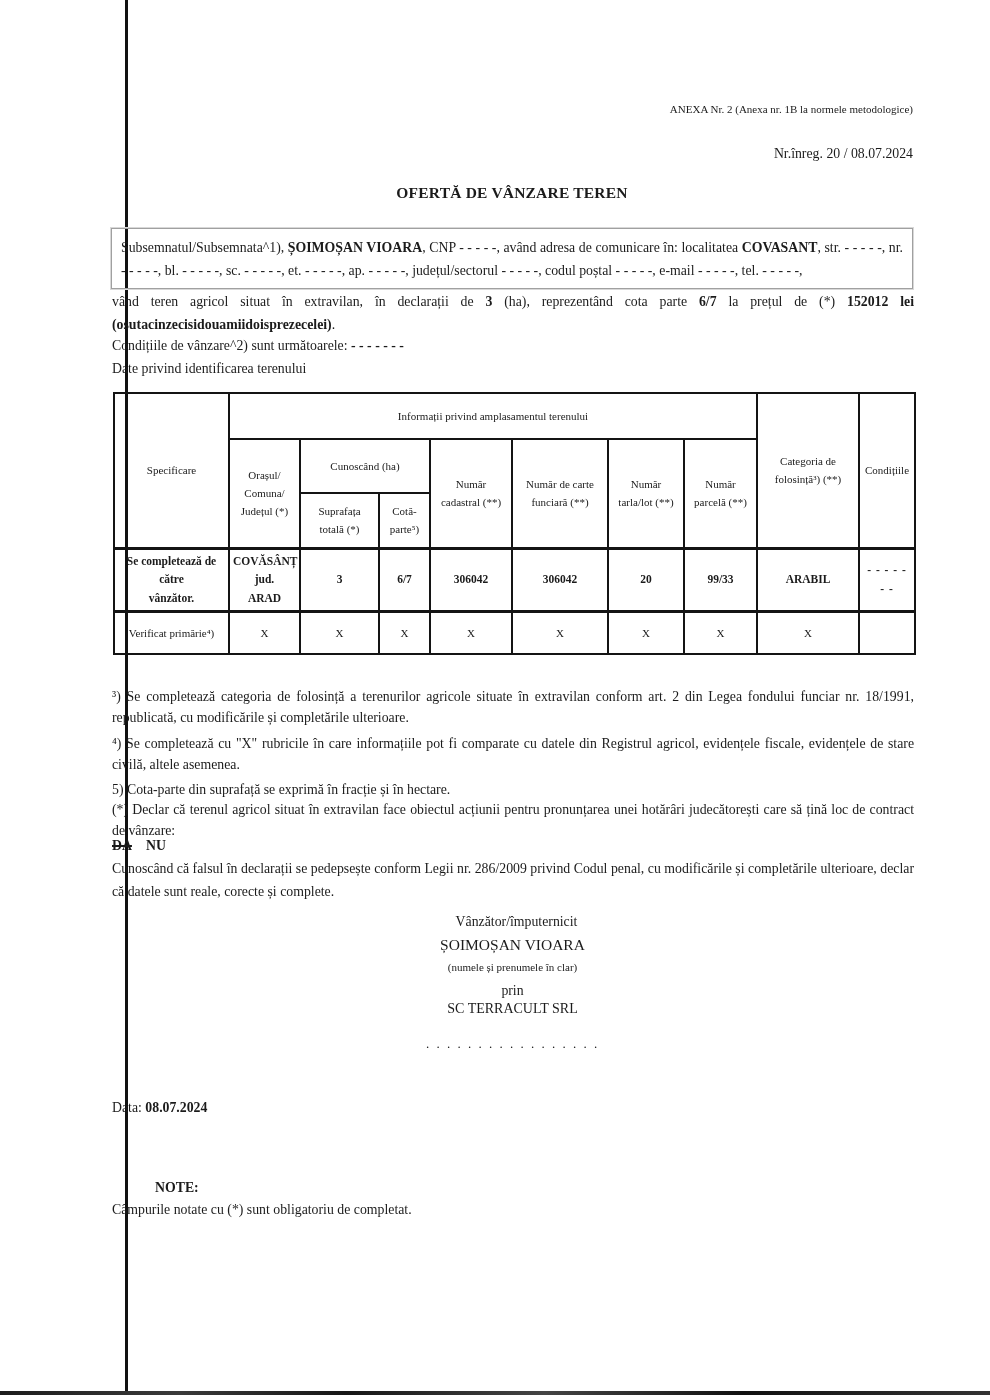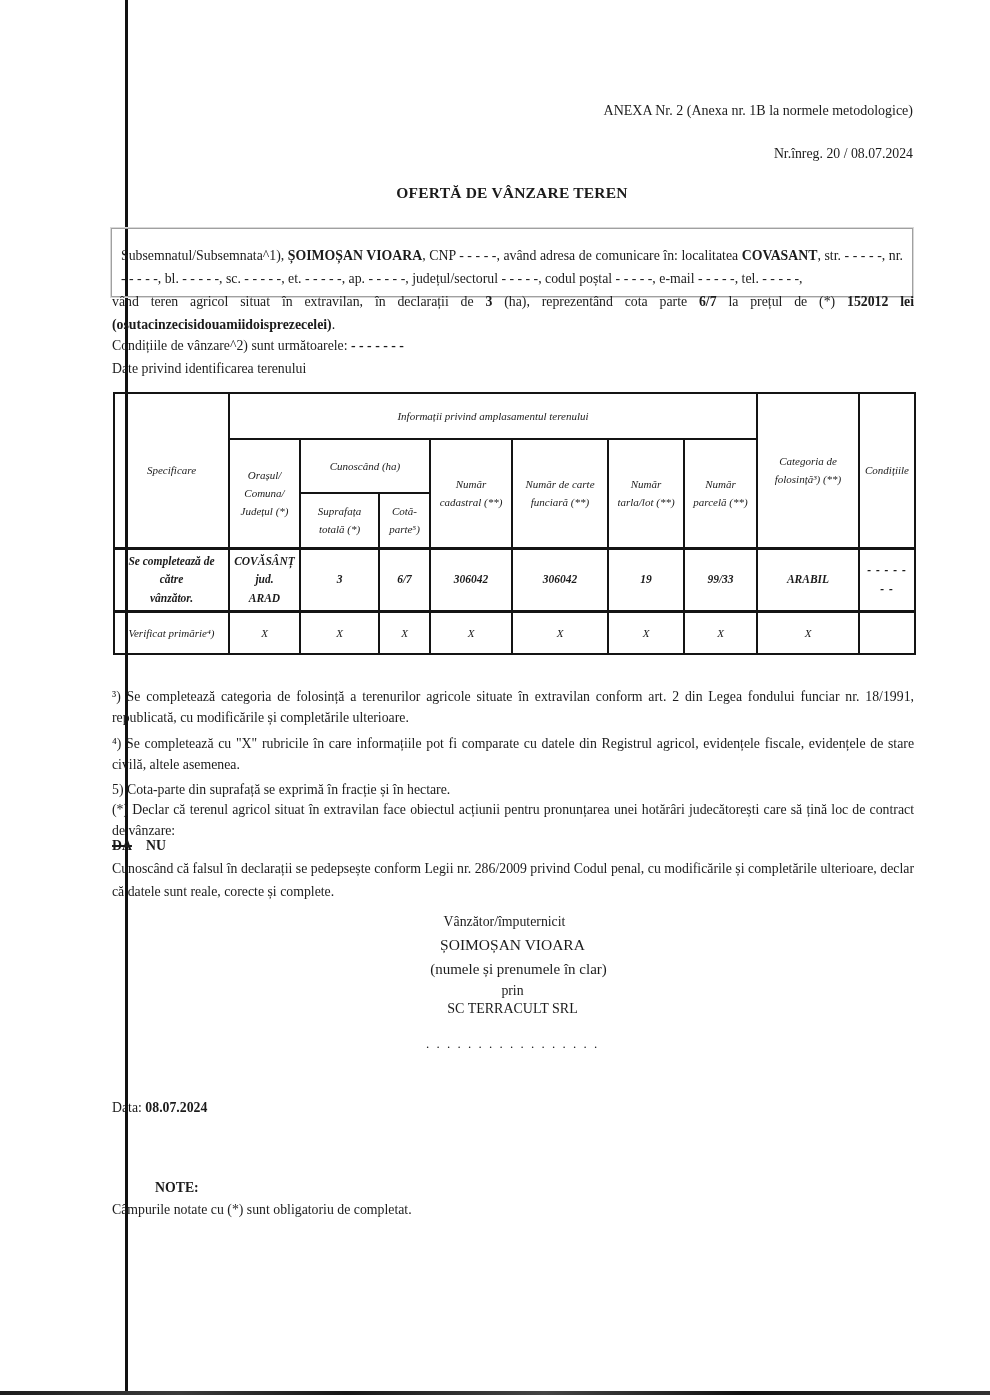--- a/index.html
+++ b/index.html
@@ -13,39 +13,39 @@
   .jus { text-align:justify; }
   .ctr { text-align:center; }
   .fs-body { font-size:13.8px; line-height:22.5px; }
   .fs-fn { font-size:13.8px; line-height:21px; }
 
   
   .fold-line { left:125px; top:0; width:3px; height:1394px; background:#111; }
   .bottom-edge { left:0; top:1391px; width:990px; height:4px;
     background:linear-gradient(90deg,#1c1c1c 0%,#3a3a3a 18%,#161616 35%,#444 55%,#101010 75%,#333 100%); }
 
-  .hdr-anexa { top:103px; right:77px; font-size:14px; }
+  .hdr-anexa { top:103px; right:77px; font-size:11px; }
   .hdr-reg   { top:146px; right:77px; font-size:13.8px; }
   .doc-title { top:184px; left:112px; width:800px; font-size:15.5px; font-weight:bold; letter-spacing:0.2px; text-align:center; }
 
   .intro-box {
     top:228px; left:111px; width:802px; box-sizing:border-box;
     border:1px solid #a0a0a0; box-shadow:0 0 0 1px #d8d8d8;
-    padding:15px 9px 6px 9px; font-size:13.8px; line-height:23px; text-align:justify;
+    padding:7px 9px 6px 9px; font-size:13.8px; line-height:23px; text-align:justify;
   }
 
   .sale-para   { top:291px; left:112px; width:802px; }
   .cond-para   { top:335px; left:112px; width:802px; }
   .date-head   { top:358px; left:112px; width:802px; }
 
   .tbl-wrap { top:392px; left:113px; }
   table.landtable { border-collapse:collapse; table-layout:fixed; width:801px; }
   table.landtable td {
     border:2px solid #141414; text-align:center; vertical-align:middle;
-    padding:2px 3px; font-size:11px; line-height:1.65; overflow:hidden;font-style:italic;
+    padding:2px 3px; font-size:11px; line-height:1.65; overflow:hidden;
   }
   .preline { white-space:pre-line; }
   tr.r-banner { height:46px; }
   tr.r-mid    { height:54px; }
   tr.r-low    { height:55px; }
   tr.r-data   { height:62px; }
   tr.r-verify { height:42px; }
   tr.r-data td   { border-top-width:3px; font-weight:bold; font-size:11.5px; }
   tr.r-verify td { border-top-width:3px; }
   td.rowlabel { font-weight:normal; font-size:10.8px; line-height:1.5; }
@@ -55,23 +55,23 @@
 
   .fn3   { top:686px; left:112px; width:802px; }
   .fn4   { top:733px; left:112px; width:802px; }
   .fn5   { top:779px; left:112px; width:802px; }
   .fnst  { top:799px; left:112px; width:802px; }
   .danu  { top:838px; left:112px; width:802px; font-size:13.8px; }
   .strike { text-decoration:line-through; text-decoration-thickness:2px; }
   .nu-gap { margin-left:14px; }
   .decl  { top:858px; left:112px; width:802px; }
 
-  .sig-role    { top:914px;  left:104px; width:801px; font-size:13.8px;text-align:center; }
+  .sig-role    { top:914px;  left:116px; width:801px; font-size:13.8px;text-align:center; }
   .sig-name    { top:936px;  left:112px; width:801px; font-size:15.5px; }
-  .sig-hint    { top:961px;  left:118px; width:801px; font-size:15px; }
+  .sig-hint    { top:961px;  left:112px; width:801px; font-size:11px; }
   .sig-via     { top:983px;  left:112px; width:801px; font-size:13.8px; }
   .sig-company { top:1001px; left:112px; width:801px; font-size:14px; }
   .sig-dots    { top:1036px; left:112px; width:801px; font-size:13px; letter-spacing:2px; }
 
   .date-line  { top:1100px; left:112px; font-size:13.8px; }
   .note-title { top:1180px; left:112px; font-size:13.8px; font-weight:bold;margin-left:43px; }
   .note-1     { top:1202px; left:112px; width:802px; font-size:13.8px; }
   .note-2     { top:1224px; left:112px; width:802px; font-size:13.8px; }
 </style>
 </head>
@@ -145,21 +145,21 @@
       <tr class="r-data">
         <td class="rowlabel preline">Se completează de către
 vânzător.</td>
         <td class="preline">COVĂSÂNȚ
 jud.
 ARAD</td>
         <td>3</td>
         <td>6/7</td>
         <td>306042</td>
         <td>306042</td>
-        <td>19</td>
+        <td>20</td>
         <td>99/33</td>
         <td>ARABIL</td>
         <td class="obs-dash">- - - - - - -</td>
       </tr>
       <tr class="r-verify">
         <td class="rowlabel2">Verificat primărie⁴)</td>
         <td class="xmark">X</td>
         <td class="xmark">X</td>
         <td class="xmark">X</td>
         <td class="xmark">X</td>

